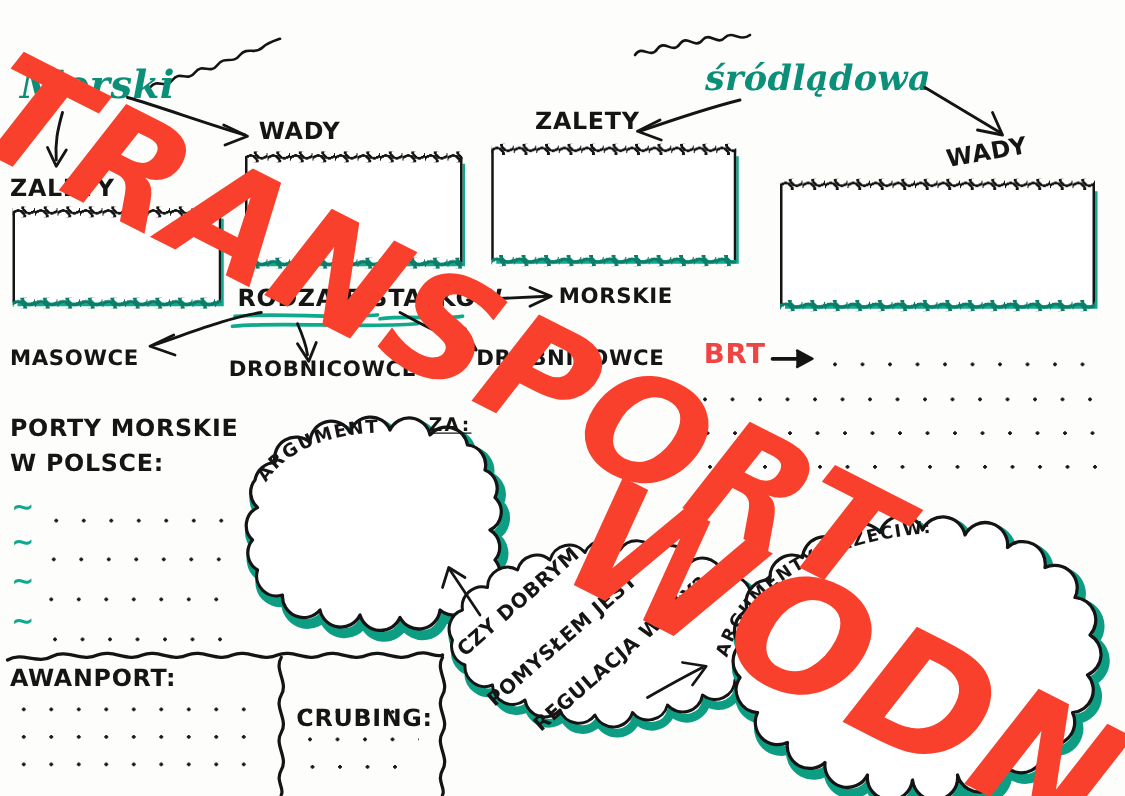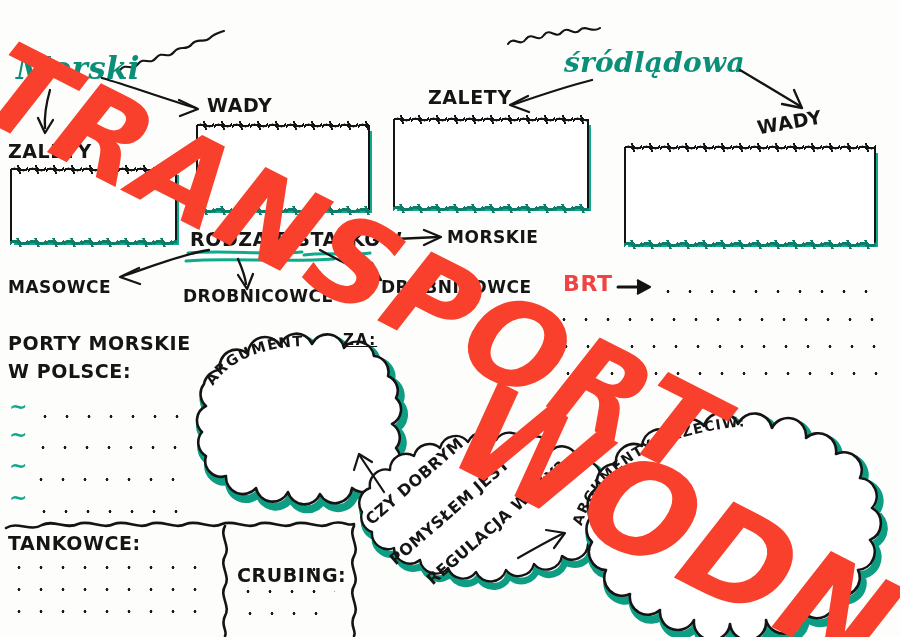--- a/index.html
+++ b/index.html
@@ -195,21 +195,21 @@
   <div class="dots" style="left:30px;top:478px;width:155px;"></div>
   <div class="tilde" style="left:9px;top:487px;">~</div>
   <div class="dots" style="left:33px;top:510px;width:156px;"></div>
 
   <svg class="abs" style="left:4px;top:518px;width:352px;height:16px;">
     <path d="M2 10 C14 3 26 14 38 7 C50 1 62 12 74 6 C86 1 98 12 110 6 C122 1 134 12 146 6
              C158 1 170 12 182 6 C194 1 206 12 218 6 C230 1 242 12 254 6 C266 1 278 12 290 6
              C302 1 314 12 326 6 C338 1 344 9 350 6" fill="none" stroke="#141414" stroke-width="2.6" stroke-linecap="round"></path>
   </svg>
 
-  <div class="abs hand lg" style="left:8px;top:534px;">TANKOWCE:</div>
+  <div class="abs hand lg" style="left:8px;top:534px;">AWANPORT:</div>
   <div class="dots" style="left:8px;top:566px;width:196px;"></div>
   <div class="dots" style="left:8px;top:588px;width:197px;"></div>
   <div class="dots" style="left:8px;top:610px;width:205px;"></div>
 
   <svg class="abs" style="left:216px;top:524px;width:18px;height:113px;">
     <path d="M9 2 C3 12 15 22 9 32 C3 42 15 52 9 62 C3 72 15 82 9 92 C4 101 12 107 9 112" fill="none" stroke="#141414" stroke-width="2.6" stroke-linecap="round"></path>
   </svg>
 
   <div class="abs hand lg" style="left:237px;top:566px;">CRUBING:</div>
   <div class="dots" style="left:237px;top:568px;width:96px;"></div>

